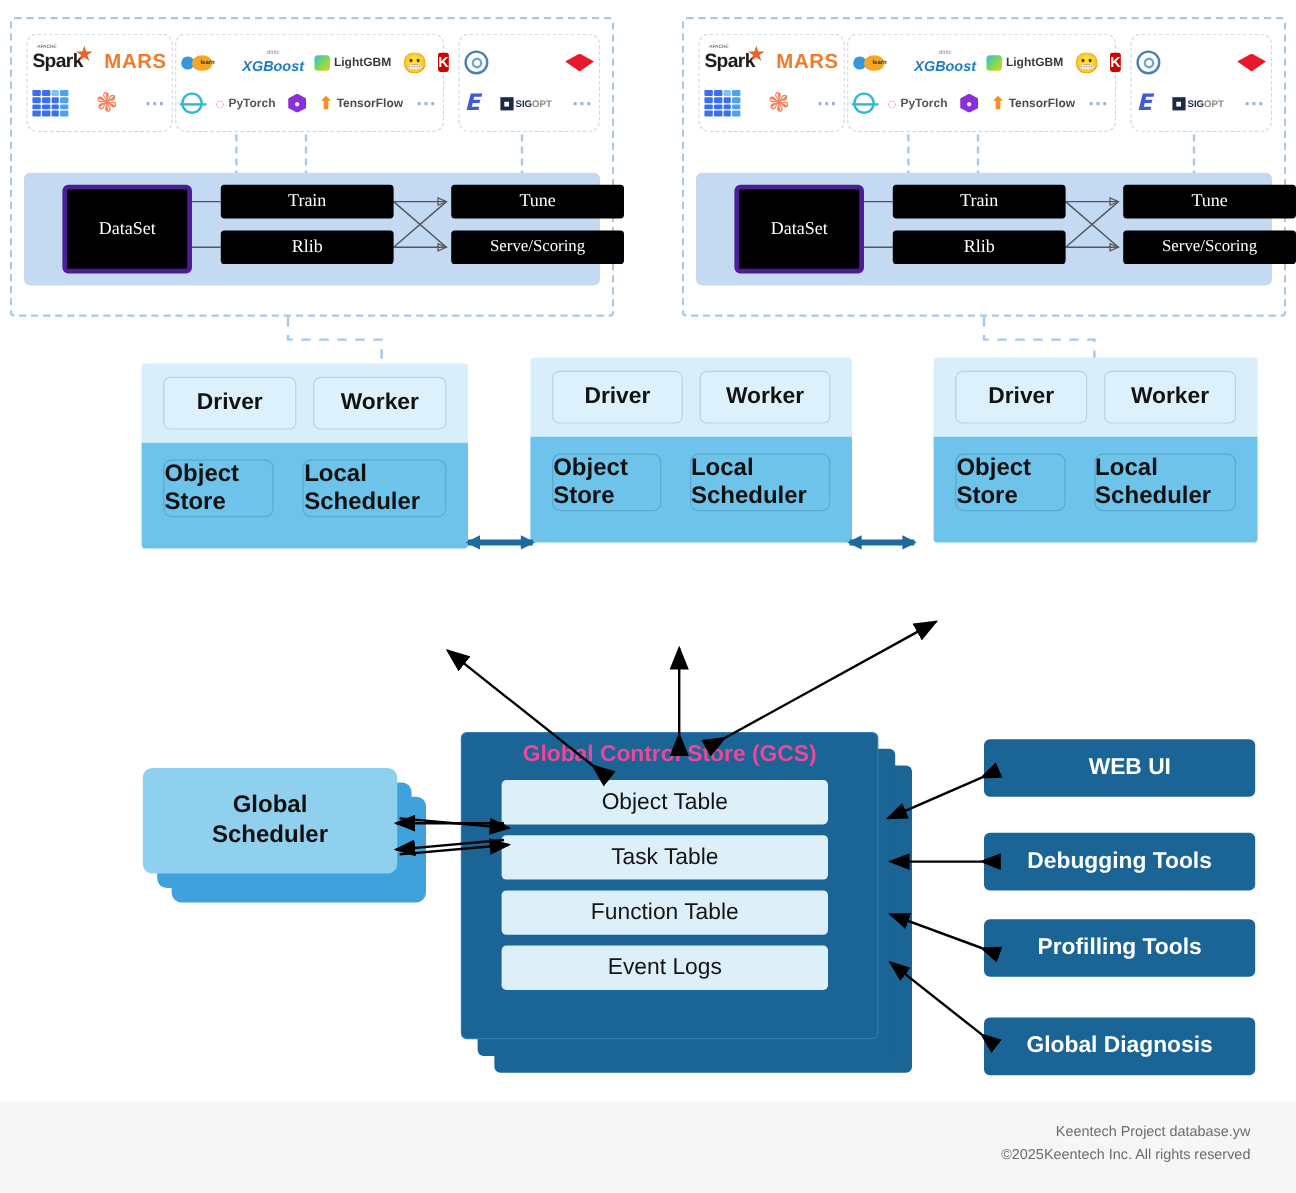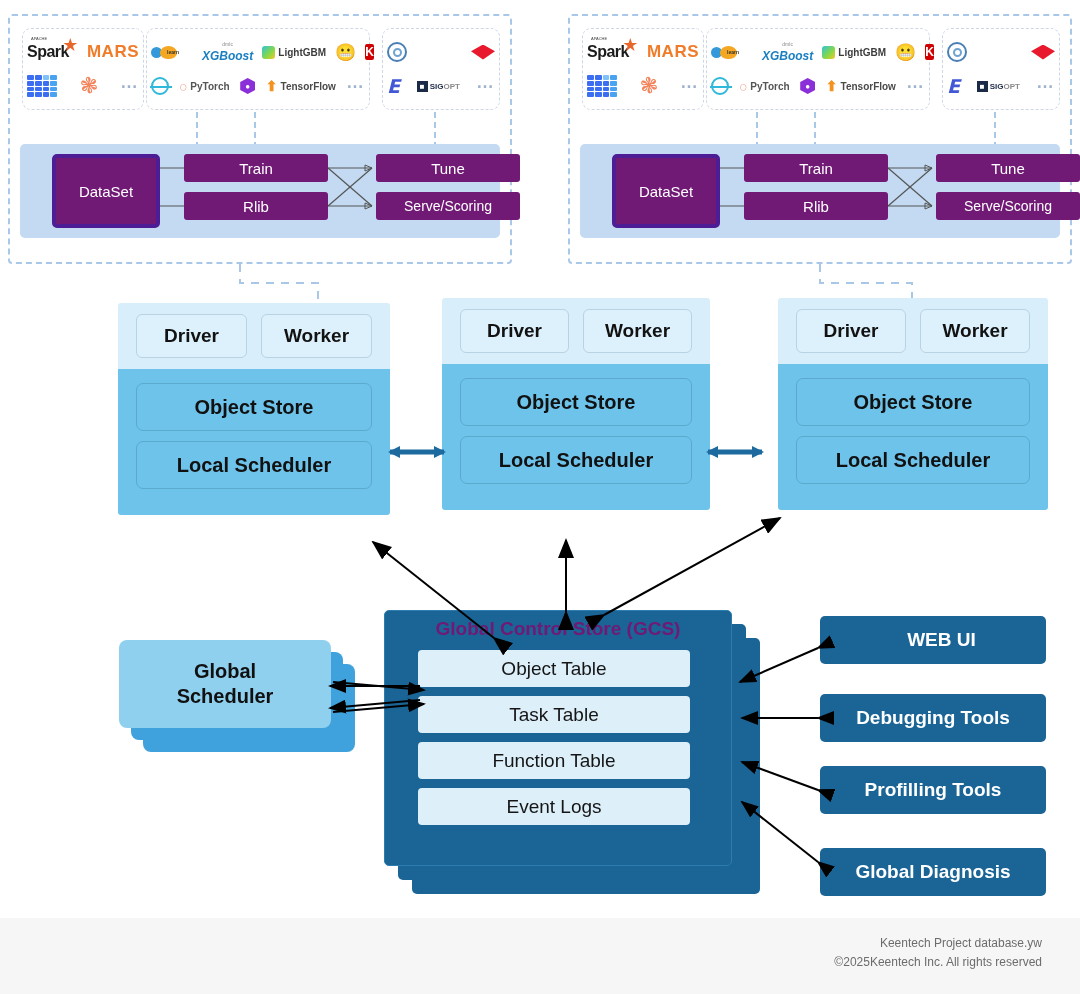--- a/index.html
+++ b/index.html
@@ -95,26 +95,26 @@
   .core {
     position: absolute;
     background: #c3daf2;
     border-radius: 5px;
   }
   .core.left  { left: 20px;  top: 144px; width: 480px; height: 94px; }
   .core.right { left: 580px; top: 144px; width: 480px; height: 94px; }
 
   .cbox {
     position: absolute;
-    background: #701a75;
+    background: #000000;
     color: #ffffff;
     display: flex; align-items: center; justify-content: center;
     font-size: 15px;
     border-radius: 3px;
-    font-family: Liberation Sans, sans-serif;
+    font-family: Liberation Serif, serif;
   }
   .cbox.dataset { left: 32px; top: 10px;  width: 108px; height: 74px; border: 4px solid #4c1d95; border-radius:5px; }
   .cbox.train   { left: 164px; top: 10px; width: 144px; height: 28px; }
   .cbox.rlib    { left: 164px; top: 48px; width: 144px; height: 28px; }
   .cbox.tune    { left: 356px; top: 10px; width: 144px; height: 28px; }
   .cbox.serve   { left: 356px; top: 48px; width: 144px; height: 28px; font-size:14px; }
 
   .core svg.links { position:absolute; left:0; top:0; width:100%; height:100%; overflow:visible; }
 
   
@@ -128,21 +128,21 @@
   }
   .node .head .pill {
     flex:1; height:44px; background:#ddf1fc; border:1px solid #b9d3e2;
     border-radius:6px; display:flex; align-items:center; justify-content:center;
     font-size:19px; font-weight:bold; color:#121212;
   }
   .node .body {
     background:#6ec3ea;
     border-radius:0 0 3px 3px;
     padding:14px 18px 26px 18px;
-    display:flex; flex-direction:column; gap:10px;
+    display:flex; flex-direction:row; gap:24px;
   }
   .node .body .pill {
     height:48px; background:#6ec3ea; border:1px solid #5ba9cf;
     border-radius:7px; display:flex; align-items:center; justify-content:center;
     font-size:20px; font-weight:bold; color:#111;
   }
   .node.n1 { left:118px; top:303px; width:272px; }
   .node.n2 { left:442px; top:298px; width:268px; }
   .node.n3 { left:778px; top:298px; width:270px; }
 
@@ -153,21 +153,21 @@
   .dbl.a2 { left:706px; top:444px; width:58px; }
 
   
   .gcs-wrap { position:absolute; left:384px; top:610px; width:390px; height:284px; }
   .gcs-layer { position:absolute; background:#1a6496; border-radius:5px; }
   .gcs-l3 { left:28px; top:28px; width:348px; height:256px; }
   .gcs-l2 { left:14px; top:14px; width:348px; height:256px; }
   .gcs-l1 { left:0;   top:0;  width:348px; height:256px; border:1px solid #2d7cb0; }
   .gcs-title {
     position:absolute; left:0; top:8px; width:348px; text-align:center;
-    color:#701a75; font-size:19px; font-weight:bold;
+    color:#ec4899; font-size:19px; font-weight:bold;
   }
   .gcs-rows { position:absolute; left:34px; top:40px; width:272px; display:flex; flex-direction:column; gap:9px; }
   .gcs-rows .row {
     height:37px; background:#ddf0fa; border-radius:4px;
     display:flex; align-items:center; justify-content:center;
     font-size:19px; color:#151515;
   }
 
   
   .gsch { position:absolute; left:119px; top:640px; width:236px; height:112px; }

